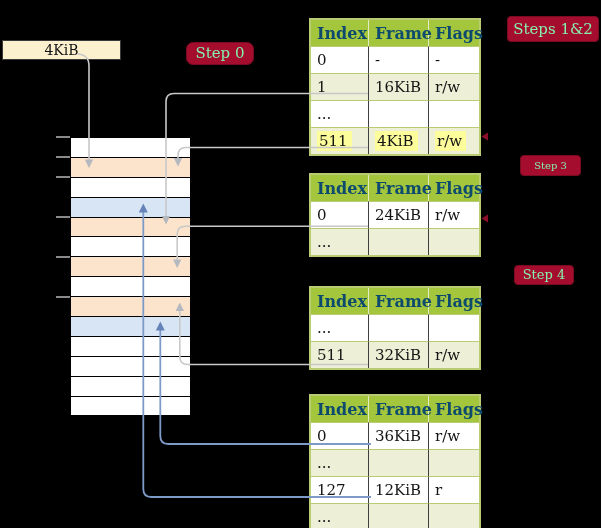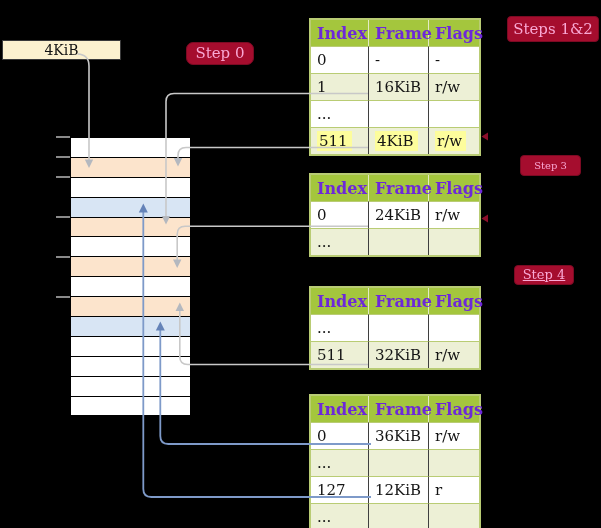--- a/index.html
+++ b/index.html
@@ -10,45 +10,45 @@
   }
   
   .frame-box{
     position:absolute;left:2px;top:40px;width:117px;height:18px;
     background:#fcf1cf;border:1px solid #3a3a3a;
     color:#111;font-size:14px;line-height:18px;text-align:center;
   }
   
   .badge{
     position:absolute;background:#a50d2e;border:1px solid #7c0a23;
-    border-radius:4px;color:#f9a8d4;text-align:center;white-space:nowrap;
+    border-radius:4px;color:#86efac;text-align:center;white-space:nowrap;
   }
   #badge-step0   {left:186px;top:42px;width:66px;height:21px;line-height:21px;font-size:15px;border-radius:7px;}
   #badge-steps12 {left:507px;top:16px;width:90px;height:24px;line-height:24px;font-size:15px;}
   #badge-step3   {left:520px;top:155px;width:59px;height:19px;line-height:19px;font-size:10px;}
-  #badge-step4   {left:514px;top:265px;width:58px;height:18px;line-height:18px;font-size:13px;text-decoration:underline;}
+  #badge-step4   {left:514px;top:265px;width:58px;height:18px;line-height:18px;font-size:13px;}
   
   .strip{
     position:absolute;left:70px;top:137px;width:119px;
     border:1px solid #000;background:#fff;
   }
   .srow{height:18.9px;border-bottom:1px solid #000;}
   .srow:last-child{border-bottom:none;}
   .rc-white{background:#ffffff;}
   .rc-orange{background:#fce4cc;}
   .rc-blue{background:#d8e5f4;}
   .tick{position:absolute;left:56px;width:14px;height:2px;background:#8a8a8a;}
   
   table.ptable{
     position:absolute;left:309px;width:172px;
     border-collapse:separate;border-spacing:0;
     border:2px solid #b9cc74;background:#fff;table-layout:fixed;
   }
   table.ptable th{
-    background:#a4c63d;color:#6d28d9;font-weight:bold;font-size:16px;
+    background:#a4c63d;color:#0c4a6e;font-weight:bold;font-size:16px;
     text-align:left;height:26px;padding:0 0 0 6px;
     border-right:1px solid #e3ebc4;
   }
   table.ptable th:last-child{border-right:none;}
   table.ptable td{
     font-size:15px;color:#141414;height:26px;padding:0 0 0 6px;
     border-top:1px solid #b9cc74;border-right:1px solid #3f3f3f;
     background:#fff;white-space:nowrap;overflow:hidden;
   }
   table.ptable td:last-child{border-right:none;}

